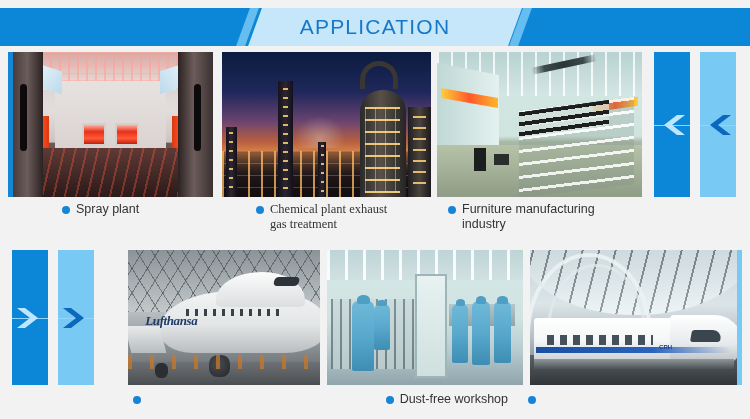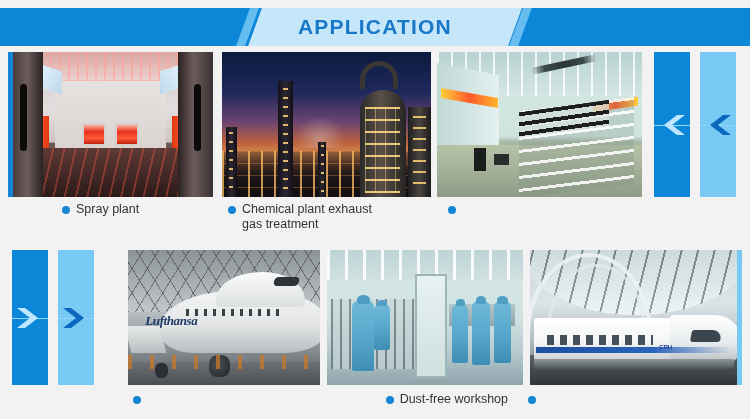--- a/index.html
+++ b/index.html
@@ -51,21 +51,21 @@
     transform: skewX(-20deg);
   }
   .banner-title {
     position: absolute;
     left: 0; top: 0;
     width: 750px; height: 38px;
     line-height: 38px;
     text-align: center;
     color: #1878c8;
     font-size: 21px;
-    font-weight: bold;
+    font-weight: normal;
     letter-spacing: 1.2px;
   }
 
   
   .row {
     position: absolute;
     left: 0;
     width: 750px;
   }
   .row-1 { top: 52px; height: 145px; }
@@ -562,28 +562,30 @@
         <polygon points="18,3 26,3 13,13 26,23 18,23 5,13" fill="#0a68bd"></polygon>
       </svg>
     </div>
   </div>
 
   <div class="caption" style="left:62px; top:202px; width:150px;">
     <span class="bullet"></span>
     <span class="caption-text">Spray plant</span>
   </div>
 
-  <div class="caption" style="left:228px; top:202px; width:190px;">
+  <div class="caption" style="left:256px; top:202px; width:190px;font-family:Liberation Serif, serif;">
     <span class="bullet"></span>
     <span class="caption-text">Chemical plant exhaust
 gas treatment</span>
   </div>
 
   <div class="caption" style="left:448px; top:202px; width:190px;">
     <span class="bullet"></span>
+    <span class="caption-text">Furniture manufacturing
+industry</span>
   </div>
 
   <div class="row row-2">
 
     <div class="arrowbar low bar-dark" style="left:12px; width:36px;">
       <div class="bar-line"></div>
       <svg class="chev" width="26" height="26" viewBox="0 0 26 26">
         <polygon points="8,3 0,3 13,13 0,23 8,23 21,13" fill="#bfe6ff"></polygon>
       </svg>
     </div>

